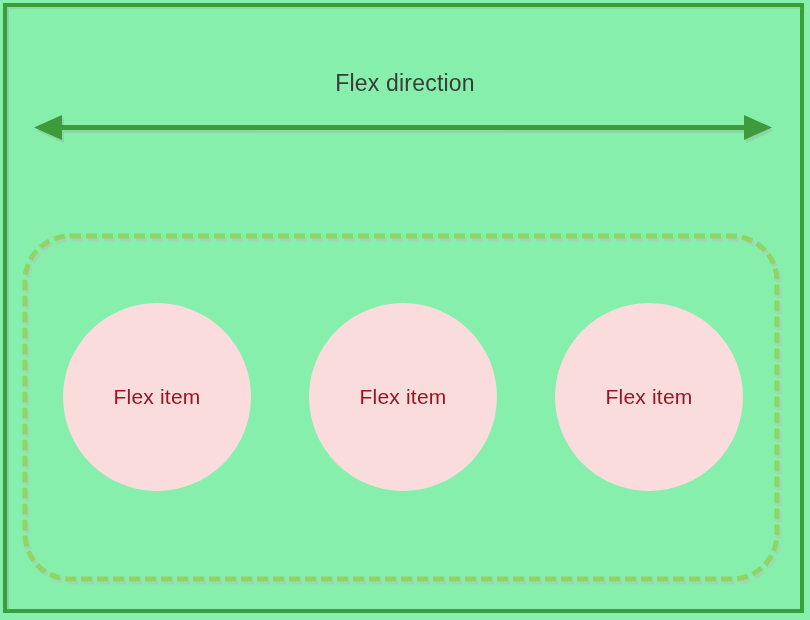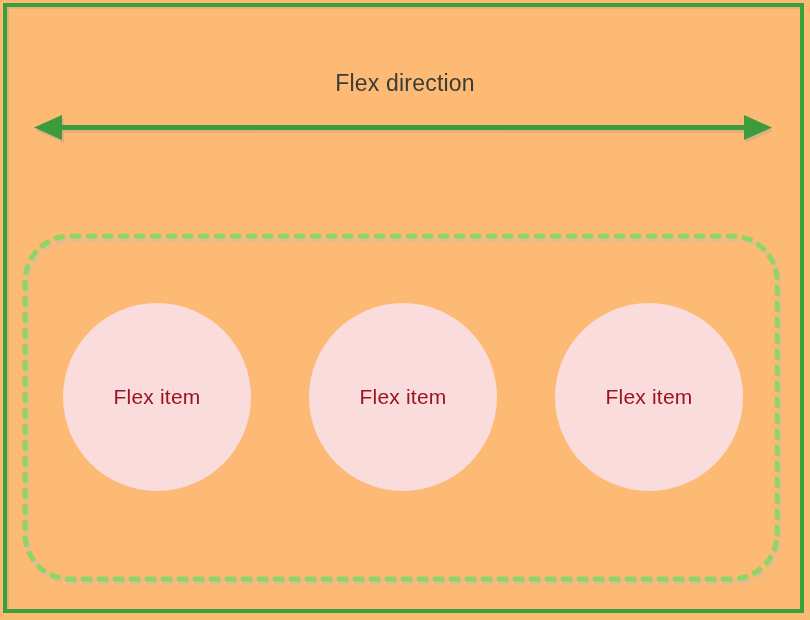--- a/index.html
+++ b/index.html
@@ -10,21 +10,21 @@
     background: #ffffff;
   }
   body {
     font-family: "Liberation Sans", sans-serif;
   }
 
   .canvas {
     position: relative;
     width: 810px;
     height: 620px;
-    background: #fdba74;
+    background: #86efac;
     overflow: hidden;
   }
 
   
   .outer-frame {
     position: absolute;
     left: 3px;
     top: 3px;
     width: 801px;
     height: 610px;

